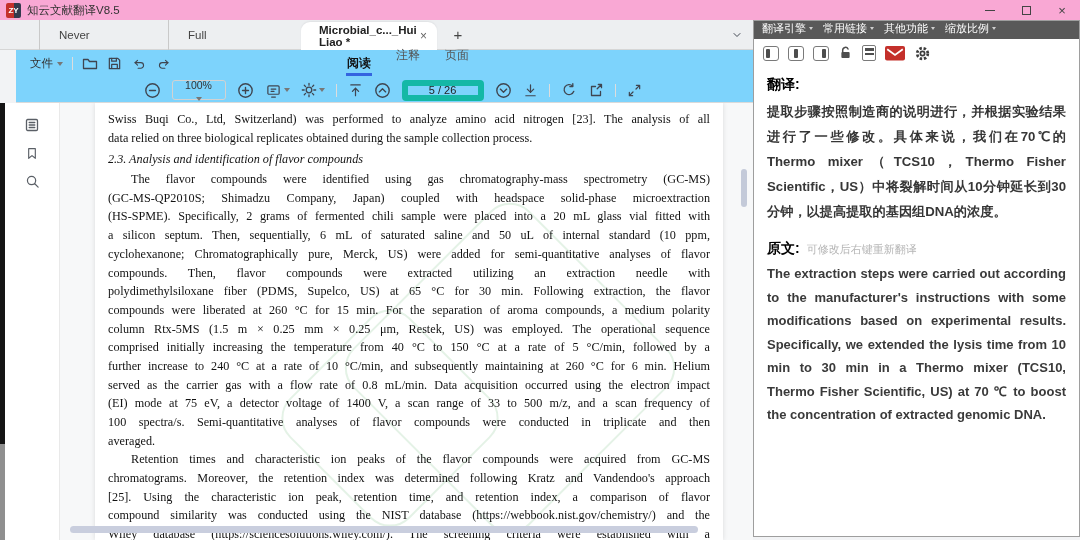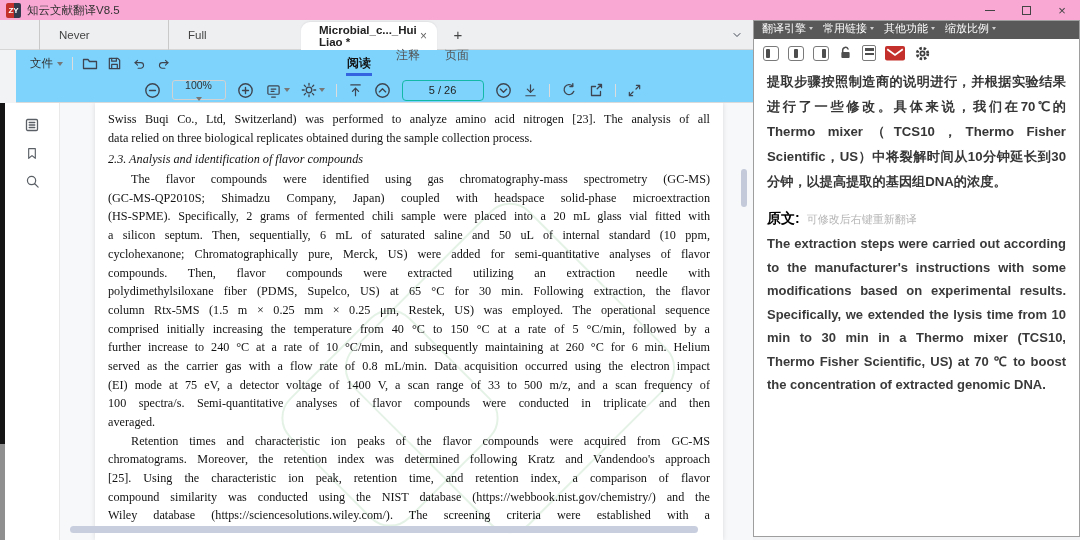--- a/index.html
+++ b/index.html
@@ -47,21 +47,21 @@
   .ic { display:block; }
   .ic path, .ic circle, .ic rect { fill:none; stroke:#3f4550; stroke-width:1.3;
         stroke-linecap:round; stroke-linejoin:round; }
   .viewtabs { position:absolute; left:330px; top:0; height:27px; display:flex; gap:23px; align-items:center; }
   .vtab { font-size:12px; color:#555; padding:4px 1px 21px; }
   .vtab.active { color:#111; font-weight:bold; border-bottom:3px solid #3464e0; padding-bottom:1px; }
   .trow2 { height:26px; display:flex; align-items:center; justify-content:center; gap:11px; }
   .zoombox { width:54px; height:20px; border:1px solid #d2d2d2; border-radius:3px;
              display:flex; align-items:center; justify-content:center; gap:6px;
              font-size:10.5px; color:#333;flex-direction:column; }
-  .pagebox { width:82px; height:21px; border:1px solid #14b8a6; border-radius:4px;
+  .pagebox { width:82px; height:21px; border:6px solid #14b8a6; border-radius:4px;
              display:flex; align-items:center; justify-content:center;
              font-size:11px; color:#222; }
   .iconpair { display:flex; align-items:center; gap:2px; }
 
   
   .main { position:absolute; top:103px; left:0; width:753px; height:437px; display:flex; }
   .edgestrip { width:5px; height:100%;
                background:linear-gradient(#141414 0 78%, #8f8f8f 78% 100%); }
   .sidebar { width:55px; background:#fff; border-right:1px solid #e9e9e9;
              display:flex; flex-direction:column; align-items:center; padding-top:14px; gap:13px; }
@@ -255,20 +255,21 @@
           <div class="line j">Swiss Buqi Co., Ltd, Switzerland) was performed to analyze amino acid nitrogen [23]. The analysis of all</div>
           <div class="line">data relied on three biological replicates obtained during the sample collection process.</div>
           <div class="line h">2.3. Analysis and identification of flavor compounds</div>
           <div class="line j ind">The flavor compounds were identified using gas chromatography-mass spectrometry (GC-MS)</div>
           <div class="line j">(GC-MS-QP2010S; Shimadzu Company, Japan) coupled with headspace solid-phase microextraction</div>
           <div class="line j">(HS-SPME). Specifically, 2 grams of fermented chili sample were placed into a 20 mL glass vial fitted with</div>
           <div class="line j">a silicon septum. Then, sequentially, 6 mL of saturated saline and 50 uL of internal standard (10 ppm,</div>
           <div class="line j">cyclohexanone; Chromatographically pure, Merck, US) were added for semi-quantitative analyses of flavor</div>
           <div class="line j">compounds. Then, flavor compounds were extracted utilizing an extraction needle with</div>
           <div class="line j">polydimethylsiloxane fiber (PDMS, Supelco, US) at 65 °C for 30 min. Following extraction, the flavor</div>
+          <div class="line j">compounds were liberated at 260 °C for 15 min. For the separation of aroma compounds, a medium polarity</div>
           <div class="line j">column Rtx-5MS (1.5 m × 0.25 mm × 0.25 μm, Restek, US) was employed. The operational sequence</div>
           <div class="line j">comprised initially increasing the temperature from 40 °C to 150 °C at a rate of 5 °C/min, followed by a</div>
           <div class="line j">further increase to 240 °C at a rate of 10 °C/min, and subsequently maintaining at 260 °C for 6 min. Helium</div>
           <div class="line j">served as the carrier gas with a flow rate of 0.8 mL/min. Data acquisition occurred using the electron impact</div>
           <div class="line j">(EI) mode at 75 eV, a detector voltage of 1400 V, a scan range of 33 to 500 m/z, and a scan frequency of</div>
           <div class="line j">100 spectra/s. Semi-quantitative analyses of flavor compounds were conducted in triplicate and then</div>
           <div class="line">averaged.</div>
           <div class="line j ind">Retention times and characteristic ion peaks of the flavor compounds were acquired from GC-MS</div>
           <div class="line j">chromatograms. Moreover, the retention index was determined following Kratz and Vandendoo's approach</div>
           <div class="line j">[25]. Using the characteristic ion peak, retention time, and retention index, a comparison of flavor</div>
@@ -309,20 +310,21 @@
       <svg width="20" height="15" viewBox="0 0 20 15">
           <rect width="20" height="14.4" rx="2" fill="#c4302b"></rect>
           <path d="M2.2 3.2 10 9l7.8-5.8" stroke="#fff" stroke-width="1.8" fill="none"></path>
         </svg>
       <svg width="17" height="17" viewBox="0 0 16 16">
           <circle cx="8" cy="8" r="5" fill="none" stroke="#3c3c3c" stroke-width="2.6" stroke-dasharray="2.3 1.7"></circle>
           <circle cx="8" cy="8" r="2" fill="none" stroke="#3c3c3c" stroke-width="1.6"></circle>
         </svg>
     </div>
     <div class="pbody">
+      <div class="plabel">翻译:</div>
       <div class="ptext-cn">提取步骤按照制造商的说明进行，并根据实验结果进行了一些修改。具体来说，我们在70℃的Thermo mixer（TCS10，Thermo Fisher Scientific，US）中将裂解时间从10分钟延长到30分钟，以提高提取的基因组DNA的浓度。</div>
       <div class="origrow">
         <span class="plabel" style="margin:0">原文:</span>
         <span class="orighint">可修改后右键重新翻译</span>
       </div>
       <div class="ptext-en">The extraction steps were carried out according to the manufacturer's instructions with some modifications based on experimental results. Specifically, we extended the lysis time from 10 min to 30 min in a Thermo mixer (TCS10, Thermo Fisher Scientific, US) at 70 ℃ to boost the concentration of extracted genomic DNA.</div>
     </div>
   </div>
 
 </div>

